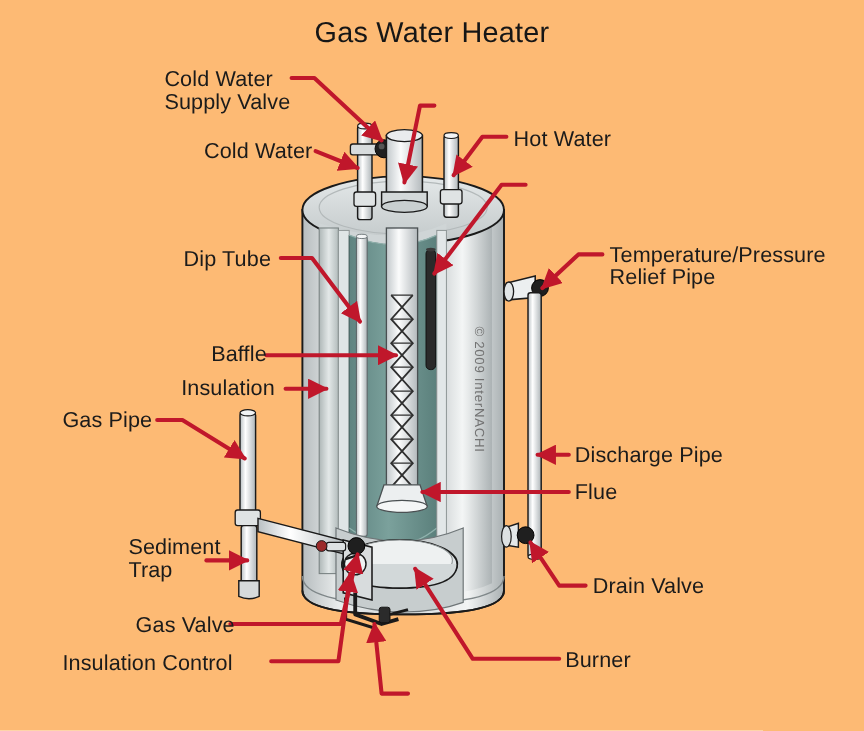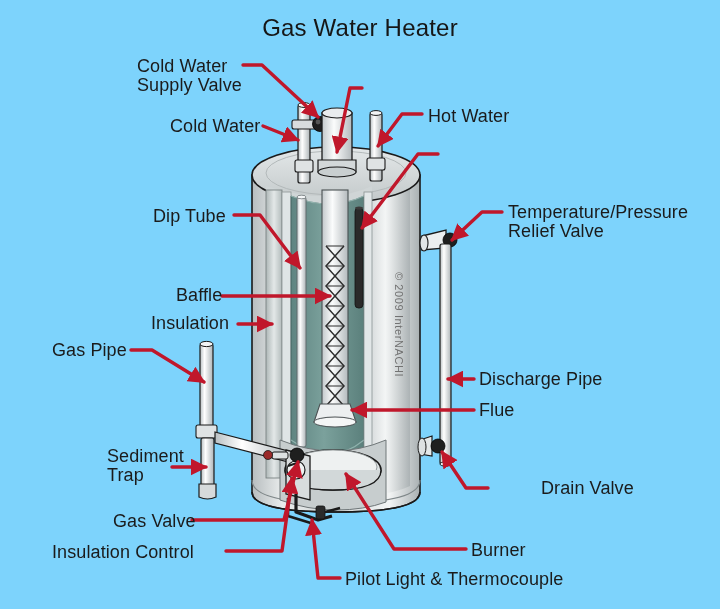--- a/index.html
+++ b/index.html
@@ -7,21 +7,21 @@
     padding: 0;
     background: #ffffff;
   }
   body {
     font-family: "Liberation Sans", sans-serif;
   }
   #stage {
     position: relative;
     width: 720px;
     height: 609px;
-    background: #7dd3fc;
+    background: #fdba74;
     overflow: hidden;
   }
   #diagram-svg {
     position: absolute;
     left: 0;
     top: 0;
     width: 720px;
     height: 609px;
   }
   .lbl {
@@ -281,30 +281,29 @@
 
       <path d="M340,578 L318,578 L312,520" marker-end="url(#arrowRed)"></path>
     </g>
   </svg>
 
   <div class="lbl left" style="left:137px; top:57px;">Cold Water
 Supply Valve</div>
   <div class="lbl left" style="left:170px; top:117px;">Cold Water</div>
   <div class="lbl left" style="left:428px; top:107px;">Hot Water</div>
   <div class="lbl left" style="left:508px; top:203px;">Temperature/Pressure
-Relief Valve</div>
+Relief Pipe</div>
   <div class="lbl left" style="left:153px; top:207px;">Dip Tube</div>
   <div class="lbl left" style="left:176px; top:286px;">Baffle</div>
   <div class="lbl left" style="left:151px; top:314px;">Insulation</div>
   <div class="lbl left" style="left:52px;  top:341px;">Gas Pipe</div>
   <div class="lbl left" style="left:479px; top:370px;">Discharge Pipe</div>
   <div class="lbl left" style="left:479px; top:401px;">Flue</div>
   <div class="lbl left" style="left:107px; top:447px;">Sediment
 Trap</div>
-  <div class="lbl left" style="left:494px; top:479px;margin-left:47px;">Drain Valve</div>
+  <div class="lbl left" style="left:494px; top:479px;">Drain Valve</div>
   <div class="lbl left" style="left:113px; top:512px;">Gas Valve</div>
   <div class="lbl left" style="left:52px;  top:543px;">Insulation Control</div>
   <div class="lbl left" style="left:471px; top:541px;">Burner</div>
-  <div class="lbl left" style="left:345px; top:570px;">Pilot Light &amp; Thermocouple</div>
 
   <div class="wm" style="left:405px; top:272px;">© 2009 InterNACHI</div>
 
 </div>
 
 </body></html>

